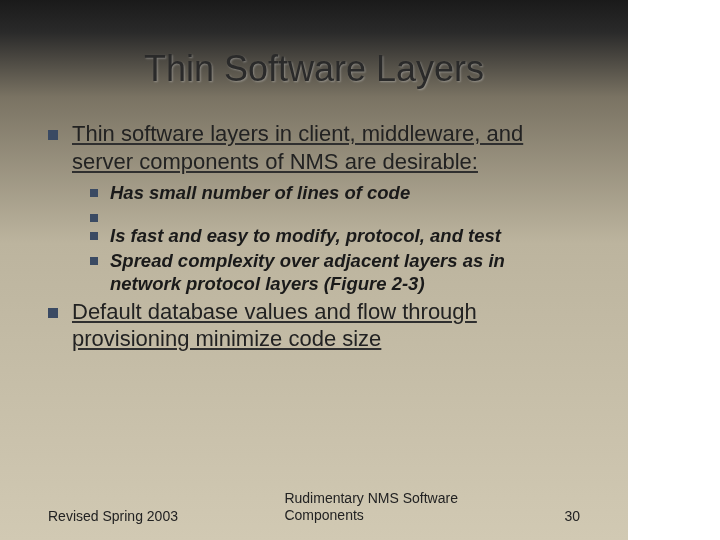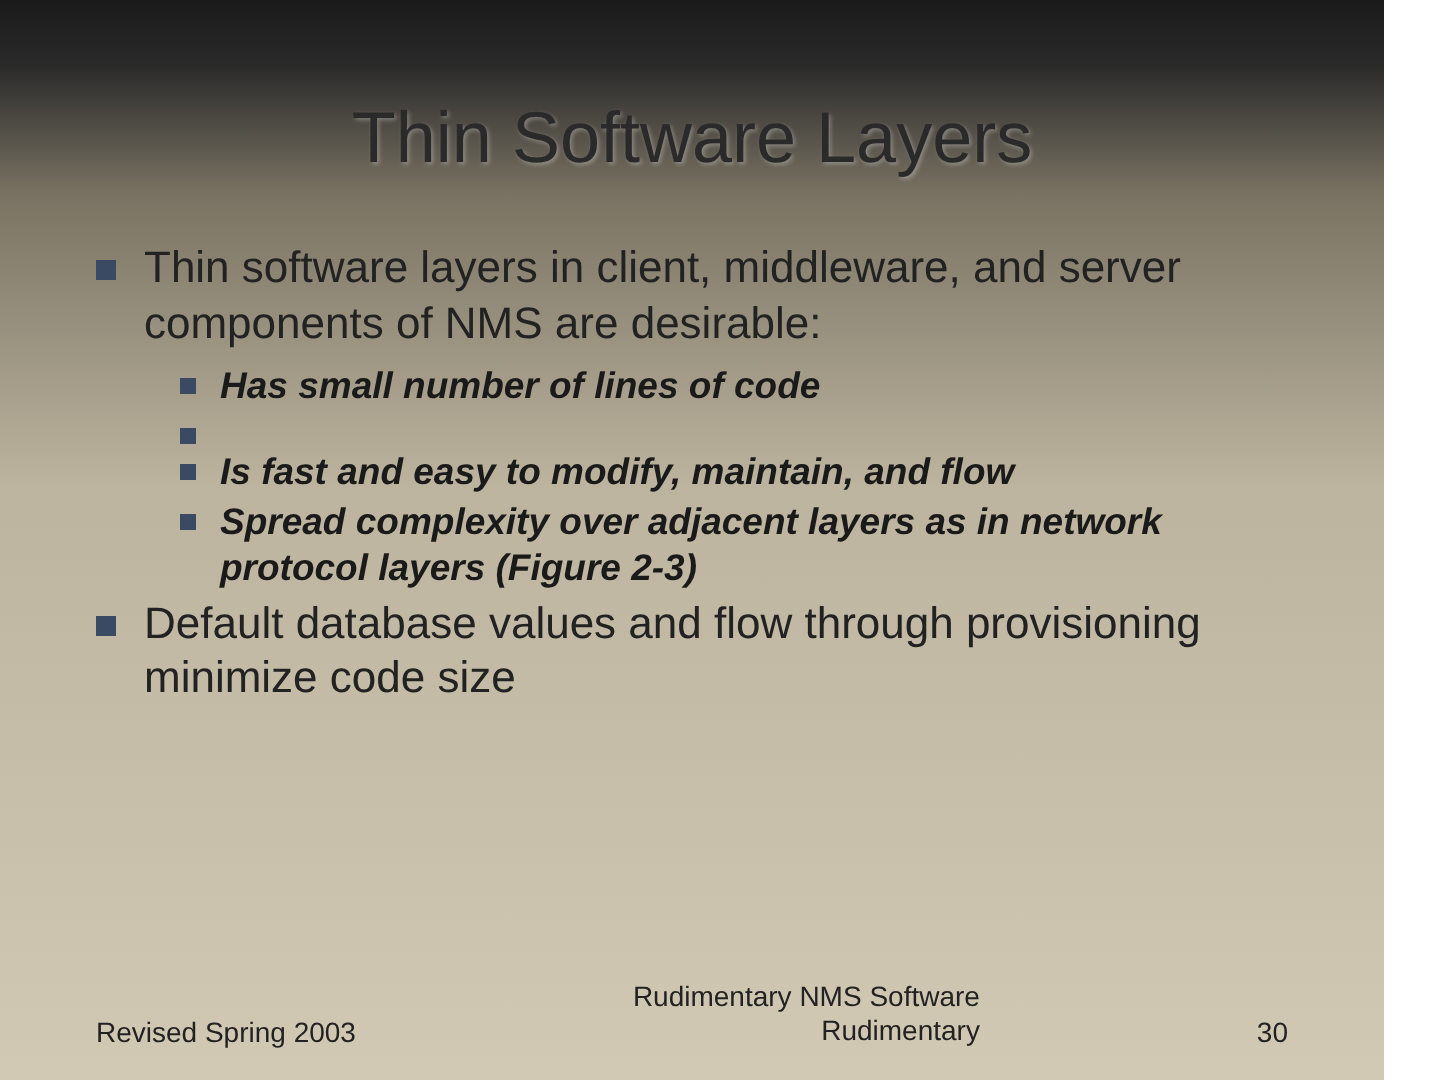--- a/index.html
+++ b/index.html
@@ -4,21 +4,21 @@
 <style>
   html, body {
     margin: 0;
     padding: 0;
     width: 720px;
     height: 540px;
     overflow: hidden;
     font-family: Tahoma, Verdana, Arial, sans-serif;
   }
   .slide {
-    width: 692px;
+    width: 628px;
     height: 540px;
     background: linear-gradient(180deg, #1a1a1a 0%, #2a2a2a 6%, #7a7363 18%, #bcb49e 45%, #d1c9b3 100%);
     position: relative;
     color: #2f2f2f;
     box-sizing: border-box;
   }
   .title {
     text-align: center;
     font-size: 36px;
     padding-top: 48px;
@@ -26,20 +26,21 @@
     font-weight: normal;
     text-shadow: 1px 1px 2px rgba(255,255,255,0.3);
   }
   .content {
     padding: 30px 48px 0 48px;
   }
   .l1 {
     display: flex;
     align-items: flex-start;
     margin-bottom: 6px;
+    text-decoration: underline;
   }
   .l1 .bullet {
     width: 10px;
     height: 10px;
     background: #3a4a63;
     margin-top: 10px;
     margin-right: 14px;
     flex: 0 0 auto;
   }
   .l1 .text {
@@ -80,21 +81,21 @@
     display: flex;
     align-items: flex-end;
     justify-content: space-between;
   }
   .footer .left, .footer .right {
     font-size: 14px;
     color: #222;
   }
   .footer .center {
     font-size: 14px;
-    text-align: right;
+    text-align: left;
     color: #222;
     line-height: 1.2;
   }
 </style>
 </head>
 <body>
 
 <div class="slide">
 
   <div class="title">Thin Software Layers</div>
@@ -109,37 +110,37 @@
     <div class="sub">
       <div class="l2">
         <div class="bullet"></div>
         <div class="text">Has small number of lines of code</div>
       </div>
       <div class="l2">
         <div class="bullet"></div>
       </div>
       <div class="l2">
         <div class="bullet"></div>
-        <div class="text">Is fast and easy to modify, maintain, and flow</div>
+        <div class="text">Is fast and easy to modify, protocol, and test</div>
       </div>
       <div class="l2">
         <div class="bullet"></div>
         <div class="text">Spread complexity over adjacent layers as in network protocol layers (Figure 2-3)</div>
       </div>
     </div>
 
     <div class="l1">
       <div class="bullet"></div>
       <div class="text">Default database values and flow through provisioning minimize code size</div>
     </div>
 
   </div>
 
   <div class="footer">
     <div class="left">Revised Spring 2003</div>
     <div class="center">
       <span>Rudimentary NMS Software</span><br>
-      <span>Rudimentary</span>
+      <span>Components</span>
     </div>
     <div class="right">30</div>
   </div>
 
 </div>
 
 </body></html>

